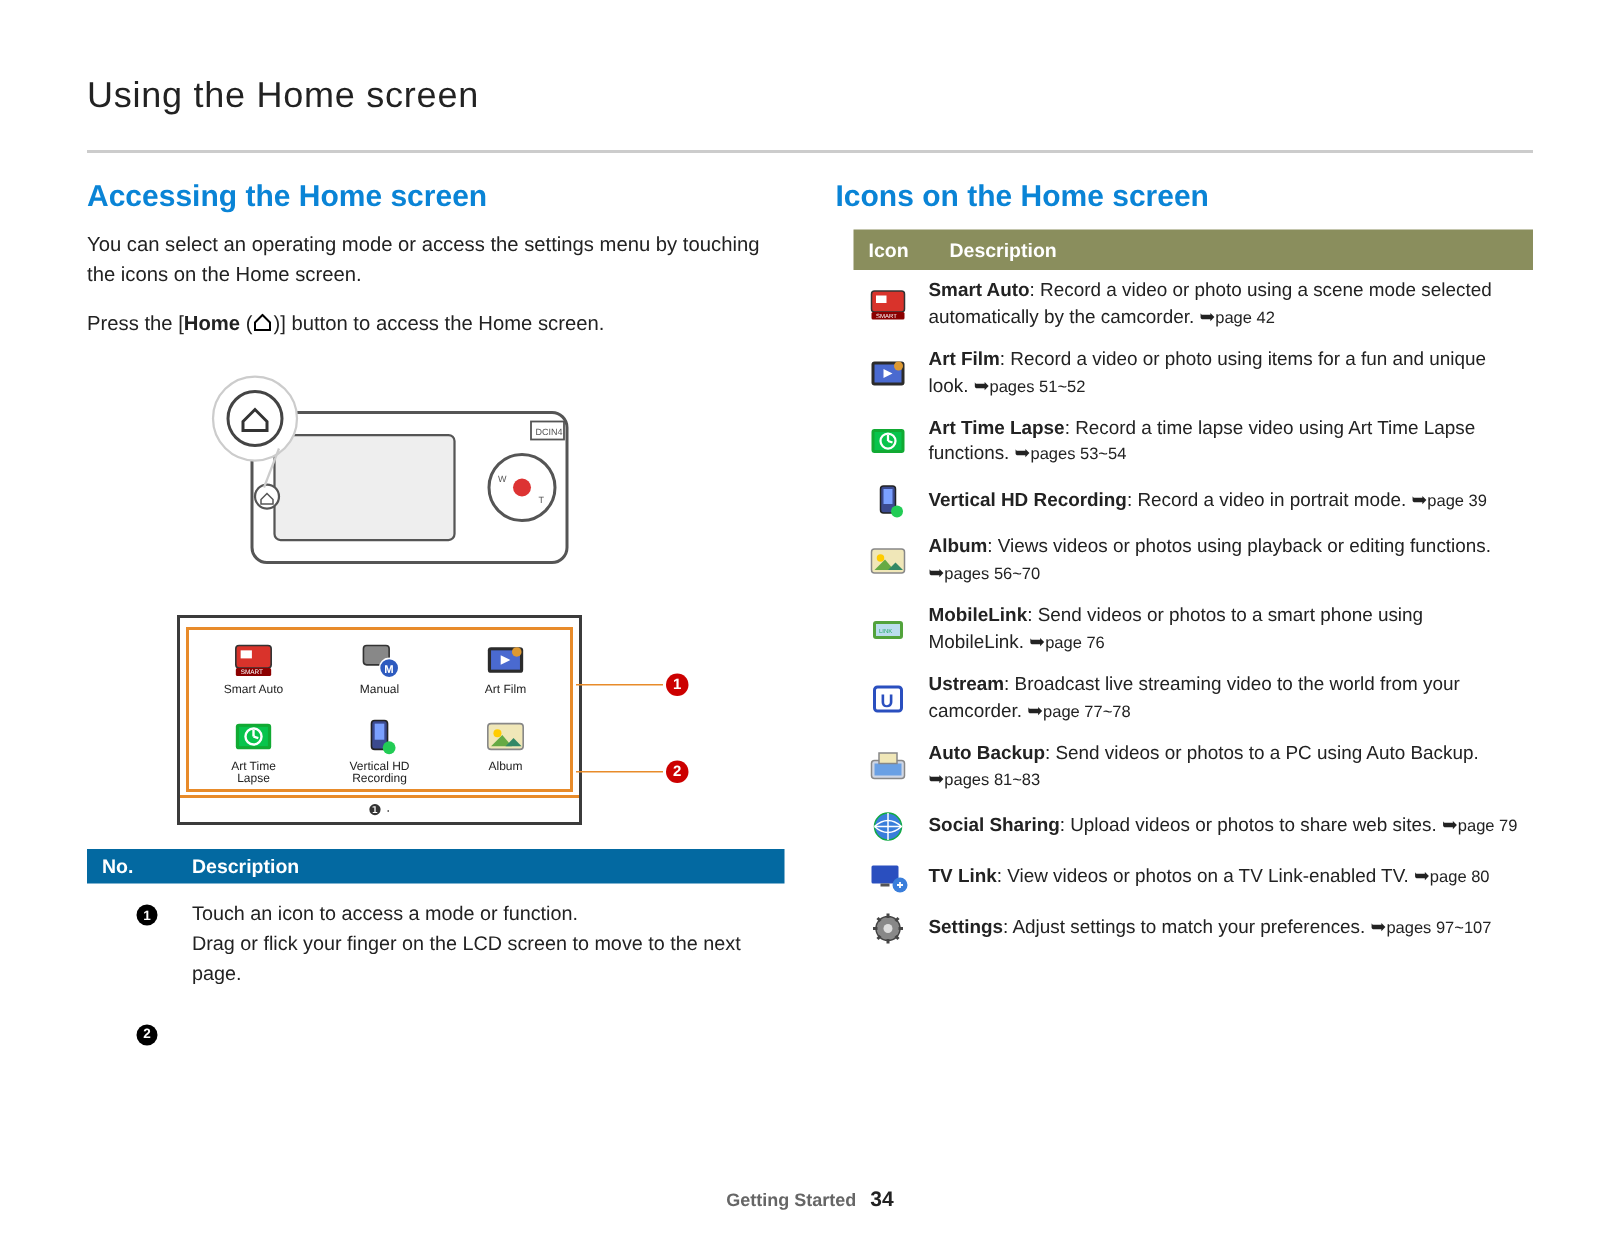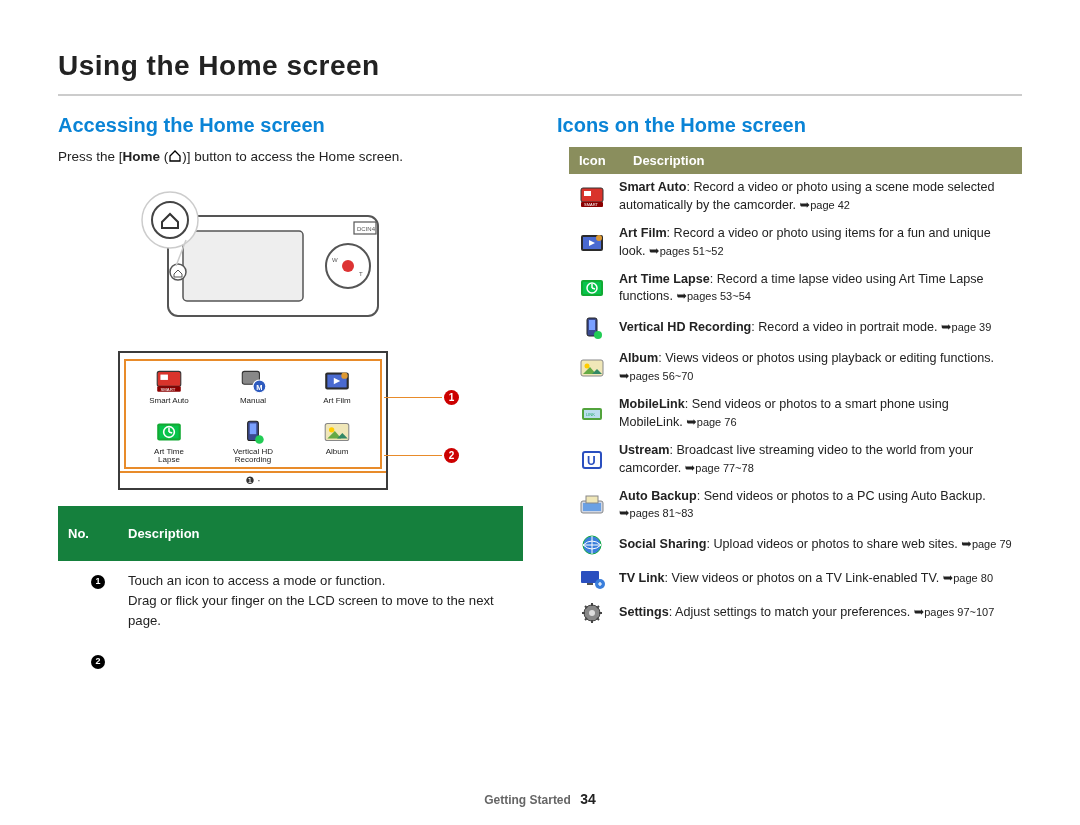--- a/index.html
+++ b/index.html
@@ -9,23 +9,23 @@
     background: #fff;
   }
   .page {
     width: 1080px;
     height: 825px;
     box-sizing: border-box;
     padding: 50px 58px 30px 58px;
     position: relative;
   }
   h1 {
-    font-size: 28px;
-    font-weight: 700;
-    margin: 0 0 12px 0;
+    font-size: 24px;
+    font-weight: 400;
+    margin: 0 0 22px 0;
     letter-spacing: 0.5px;
   }
   .hr {
     height: 2px;
     background: #ccc;
     margin: 0 0 18px 0;
   }
   .cols {
     display: flex;
     gap: 34px;
@@ -122,25 +122,25 @@
     font-weight: 700;
     display: flex; align-items: center; justify-content: center;
   }
 
   
   .legend-table {
     width: 100%;
     margin-top: 16px;
   }
   .legend-head {
-    background: #15803d;
+    background: #0369a1;
     color: #fff;
     font-size: 13px;
     font-weight: 600;
-    padding: 20px 10px;
+    padding: 4px 10px;
     display: flex;
   }
   .legend-head .c1 { width: 60px; }
   .legend-row {
     display: flex;
     padding: 10px 10px;
     font-size: 13.2px;
     line-height: 1.5;
     align-items: flex-start;
   }
@@ -210,20 +210,21 @@
 <body>
 
 <div class="page">
   <h1>Using the Home screen</h1>
   <div class="hr"></div>
 
   <div class="cols">
 
     <div class="col">
       <h2>Accessing the Home screen</h2>
+      <p class="intro">You can select an operating mode or access the settings menu by touching the icons on the Home screen.</p>
       <p class="step">
         <span>Press the [</span><b>Home</b>
         (<span class="home-glyph"><svg viewBox="0 0 14 12">
               <path d="M2 6 L7 1 L12 6 L12 11 L2 11 Z" fill="none" stroke="#000" stroke-width="1.3"></path>
             </svg></span>)]
         button to access the Home screen.
       </p>
 
       <div class="diagram">
         <svg viewBox="0 0 330 150">

